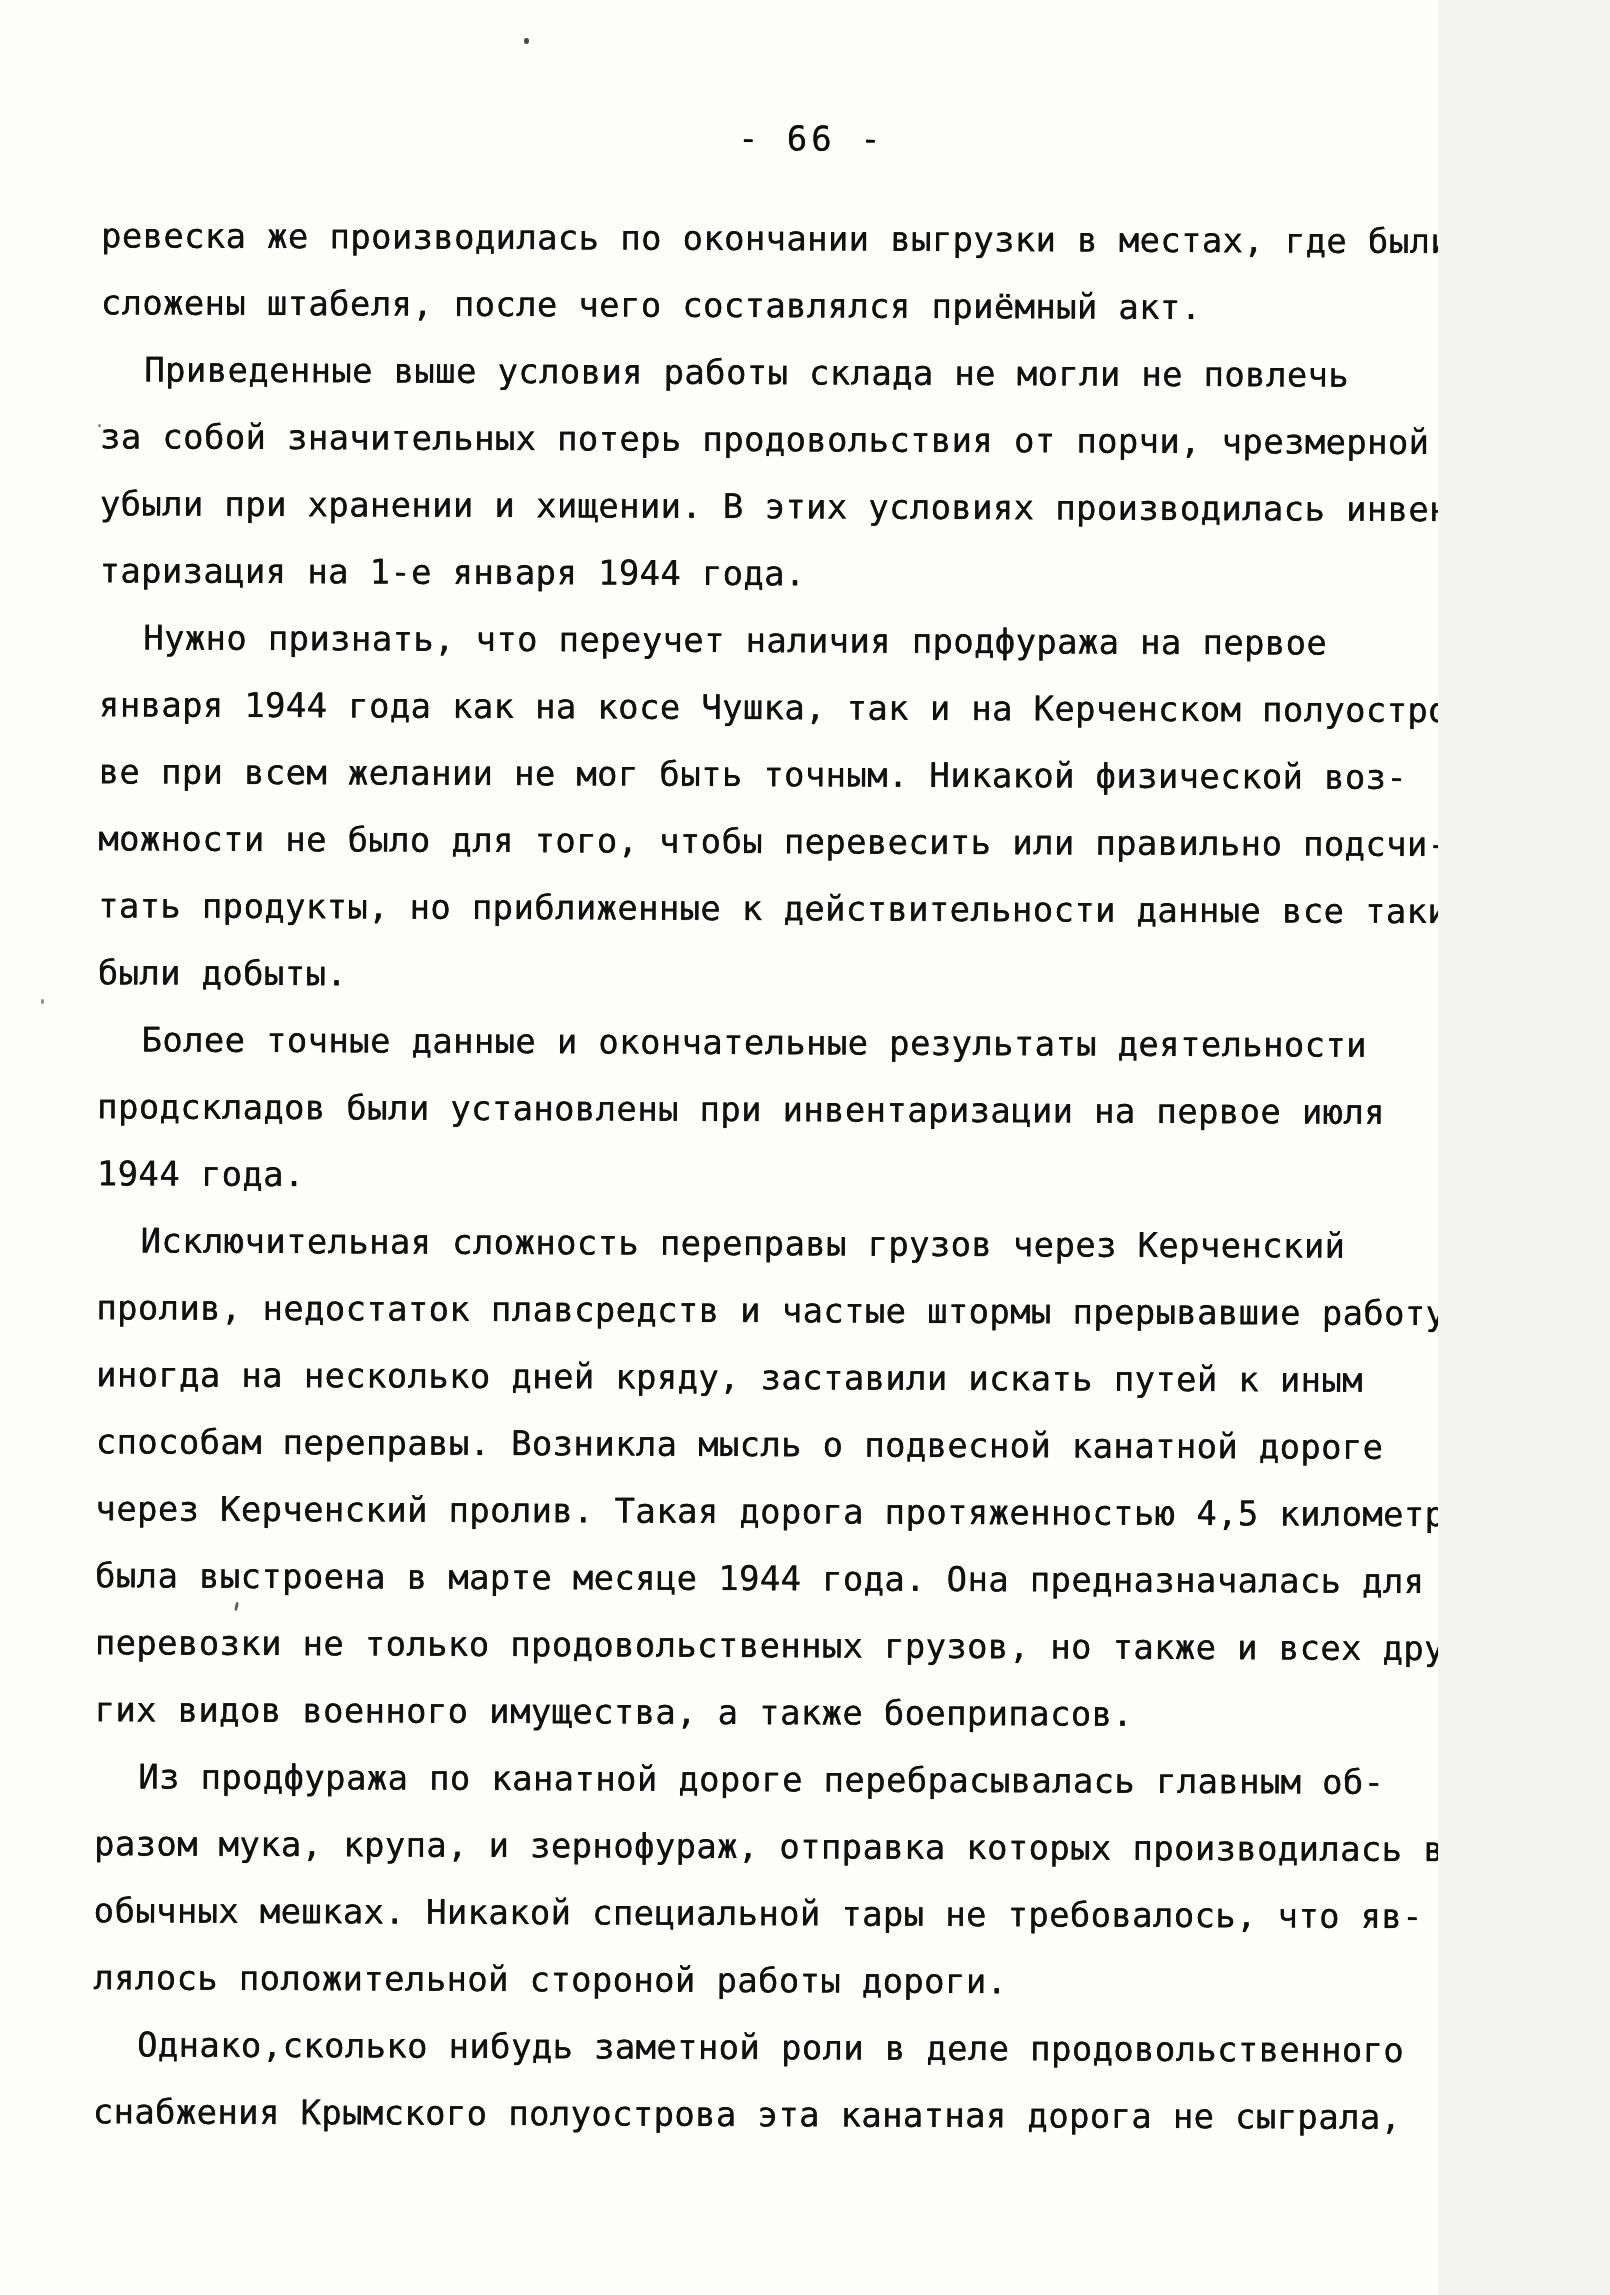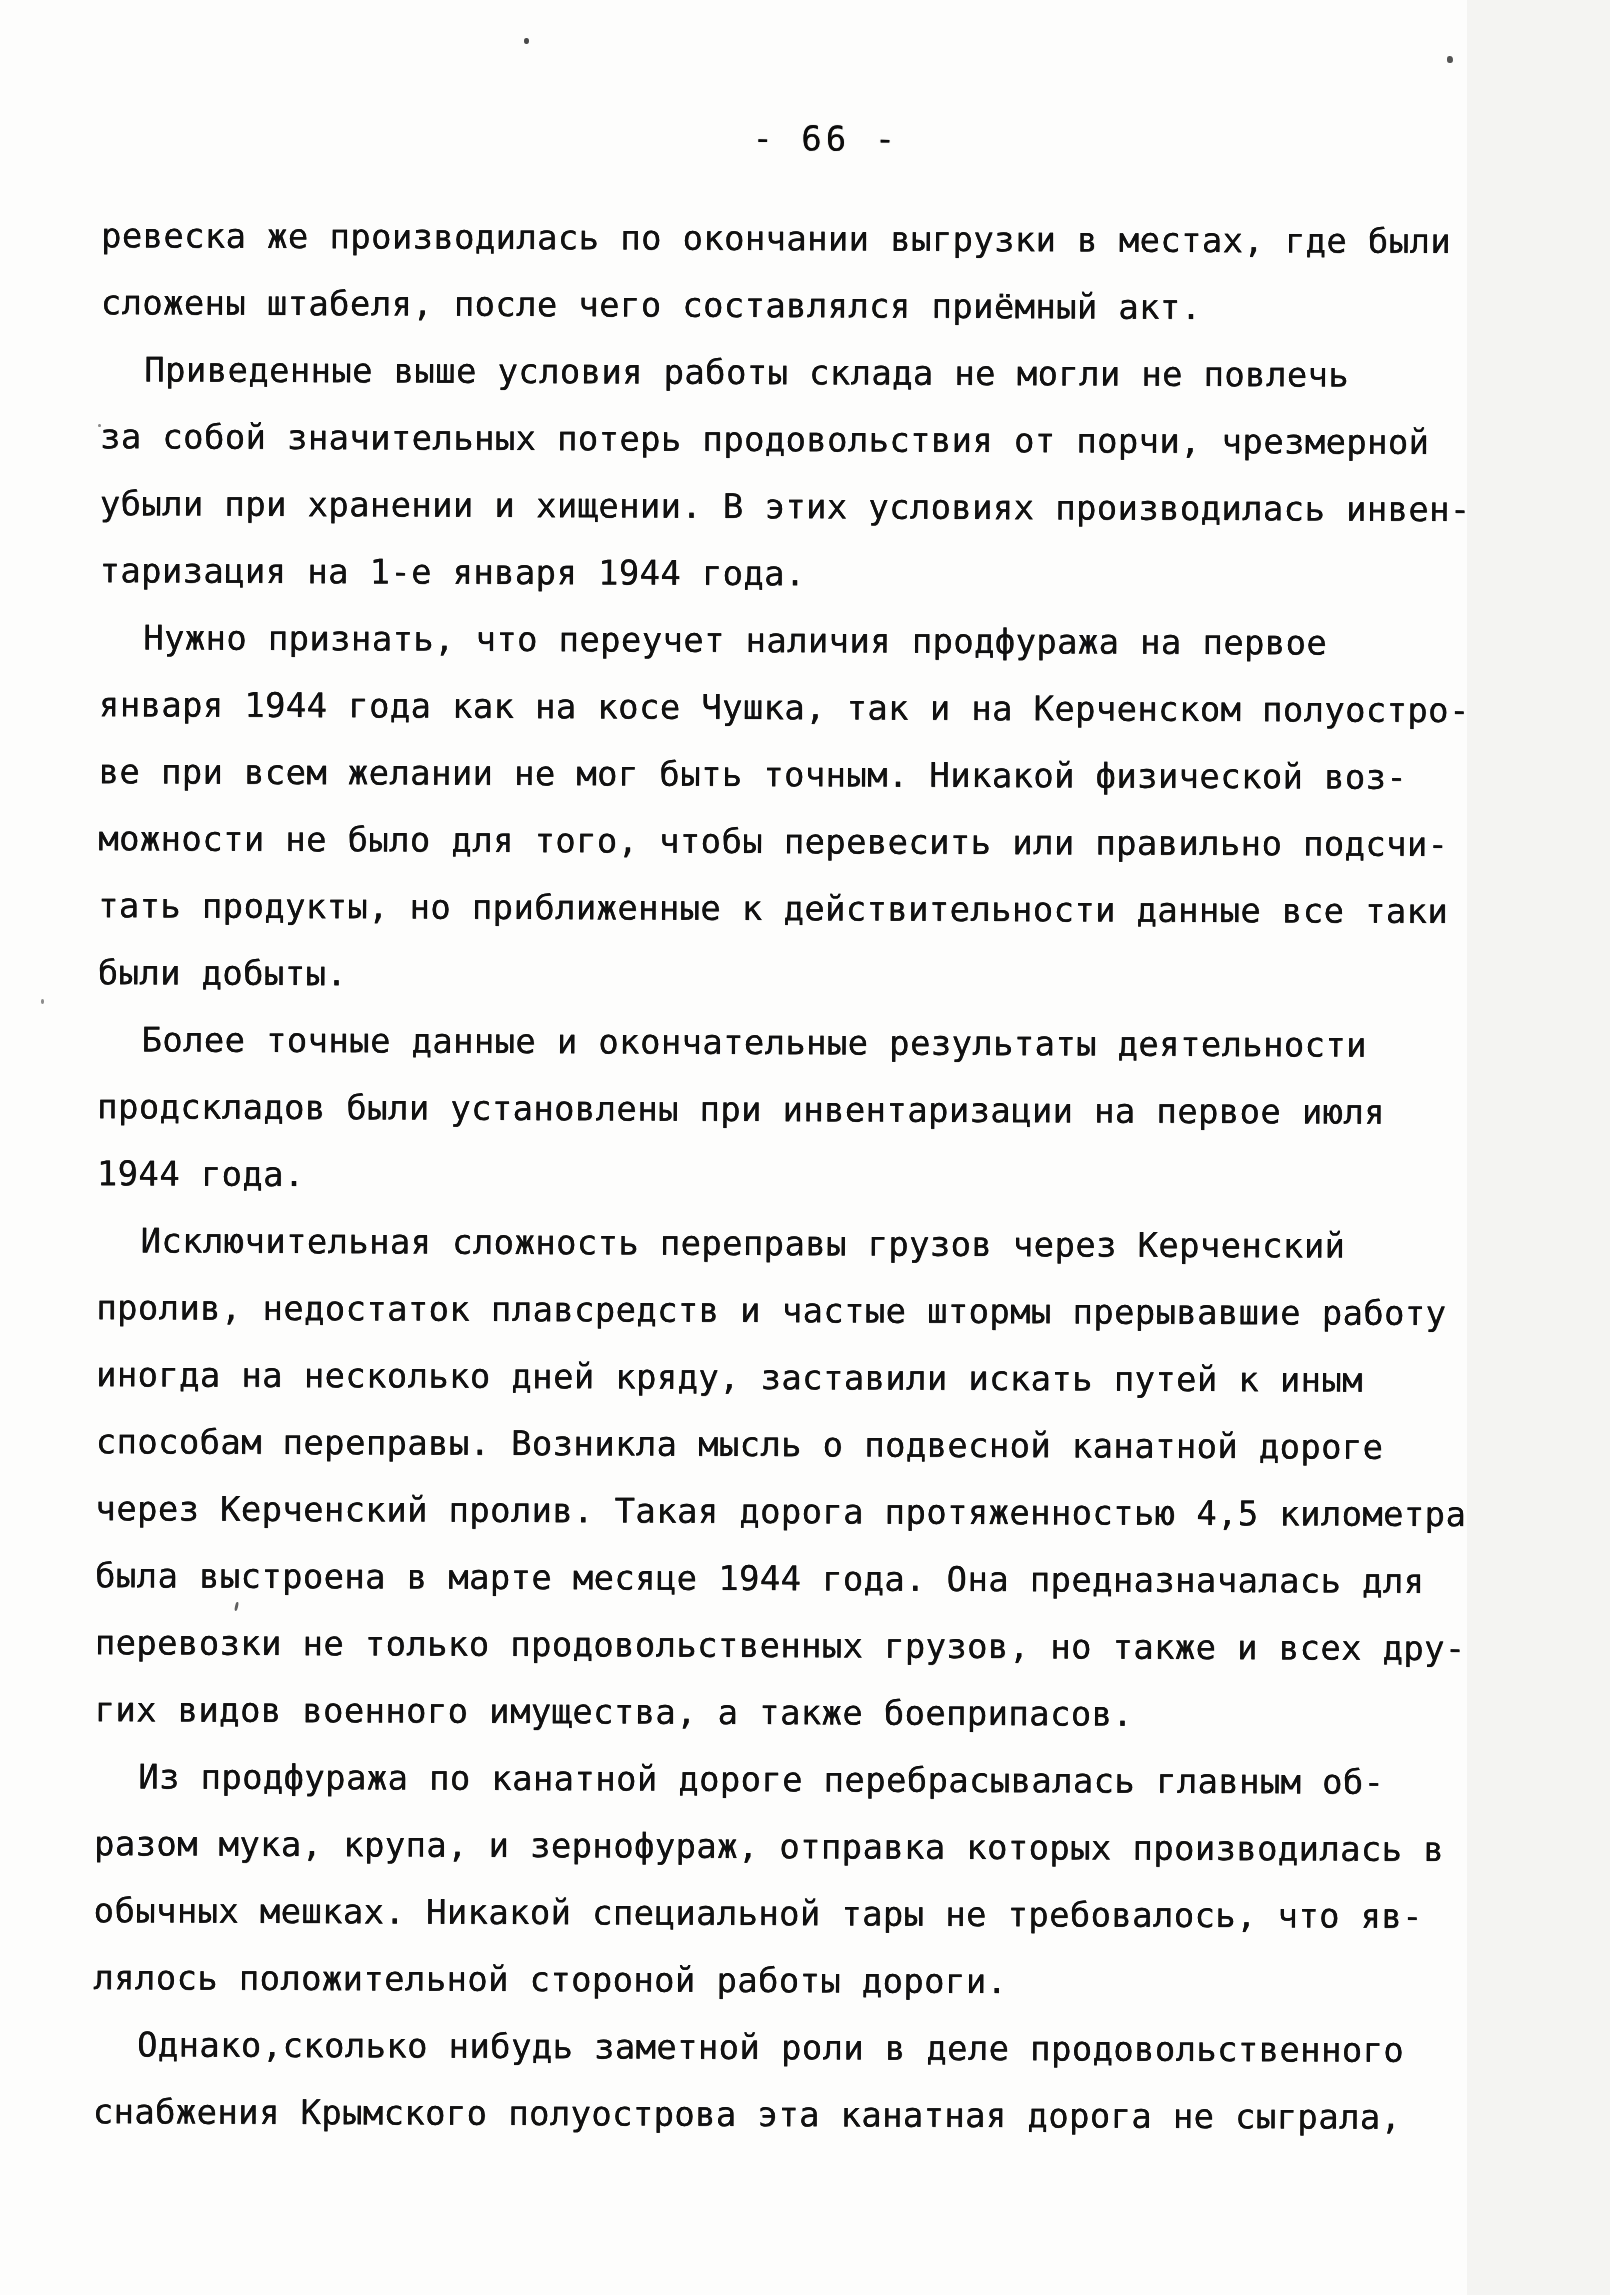--- a/index.html
+++ b/index.html
@@ -8,21 +8,20 @@
     background: #f4f4f2;
   }
   .sheet {
     position: relative;
     width: 1438px;
     height: 2295px;
     background: #fdfdfc;
     overflow: hidden;
     font-family: "DejaVu Sans Mono", "Liberation Mono", monospace;
     color: #101010;
-    padding-left: 29px;
   }
   .typed {
     position: absolute;
     inset: 0;
     transform: rotate(0.25deg);
     transform-origin: 50% 40%;
   }
   .pagenum {
     position: absolute;
     top: 118px;

